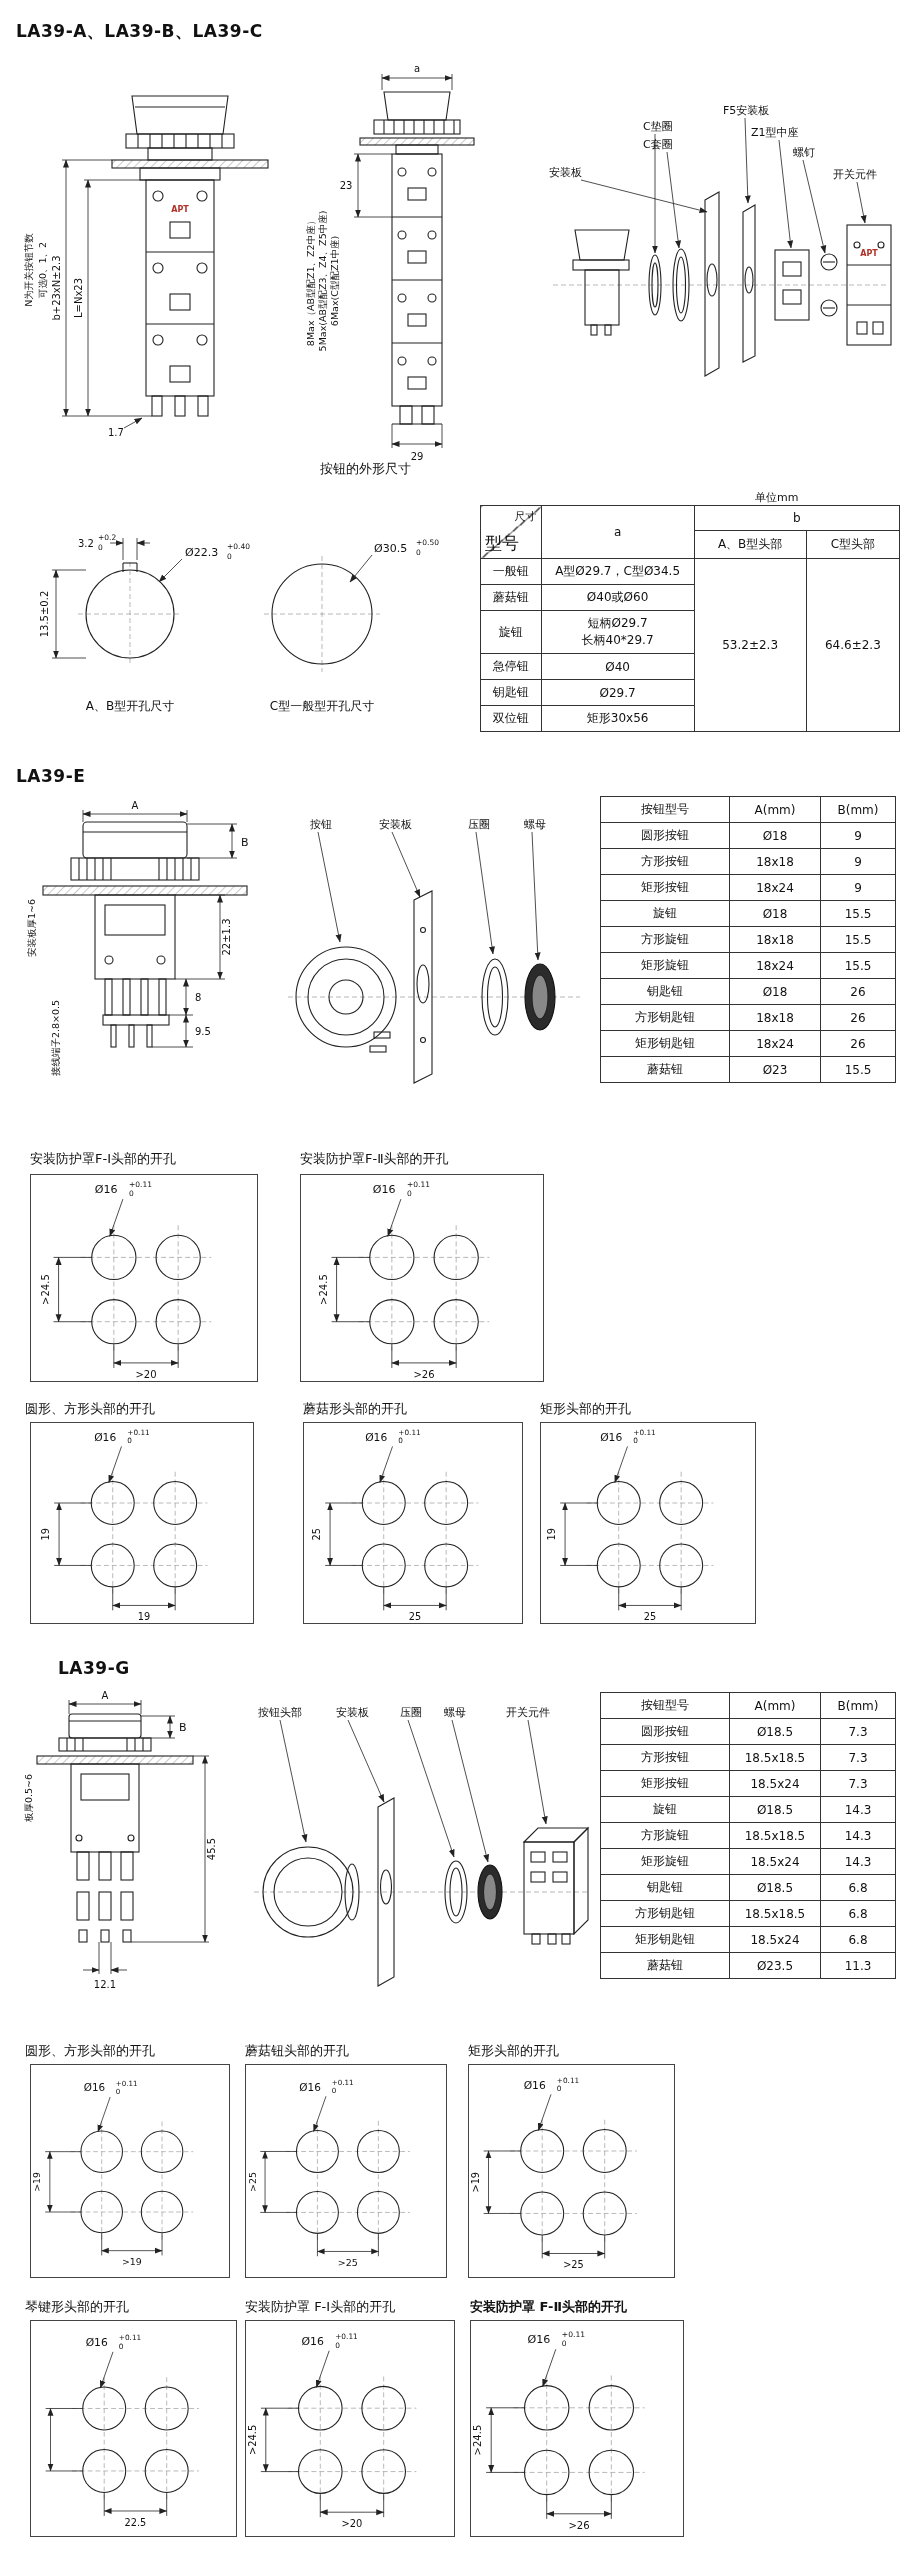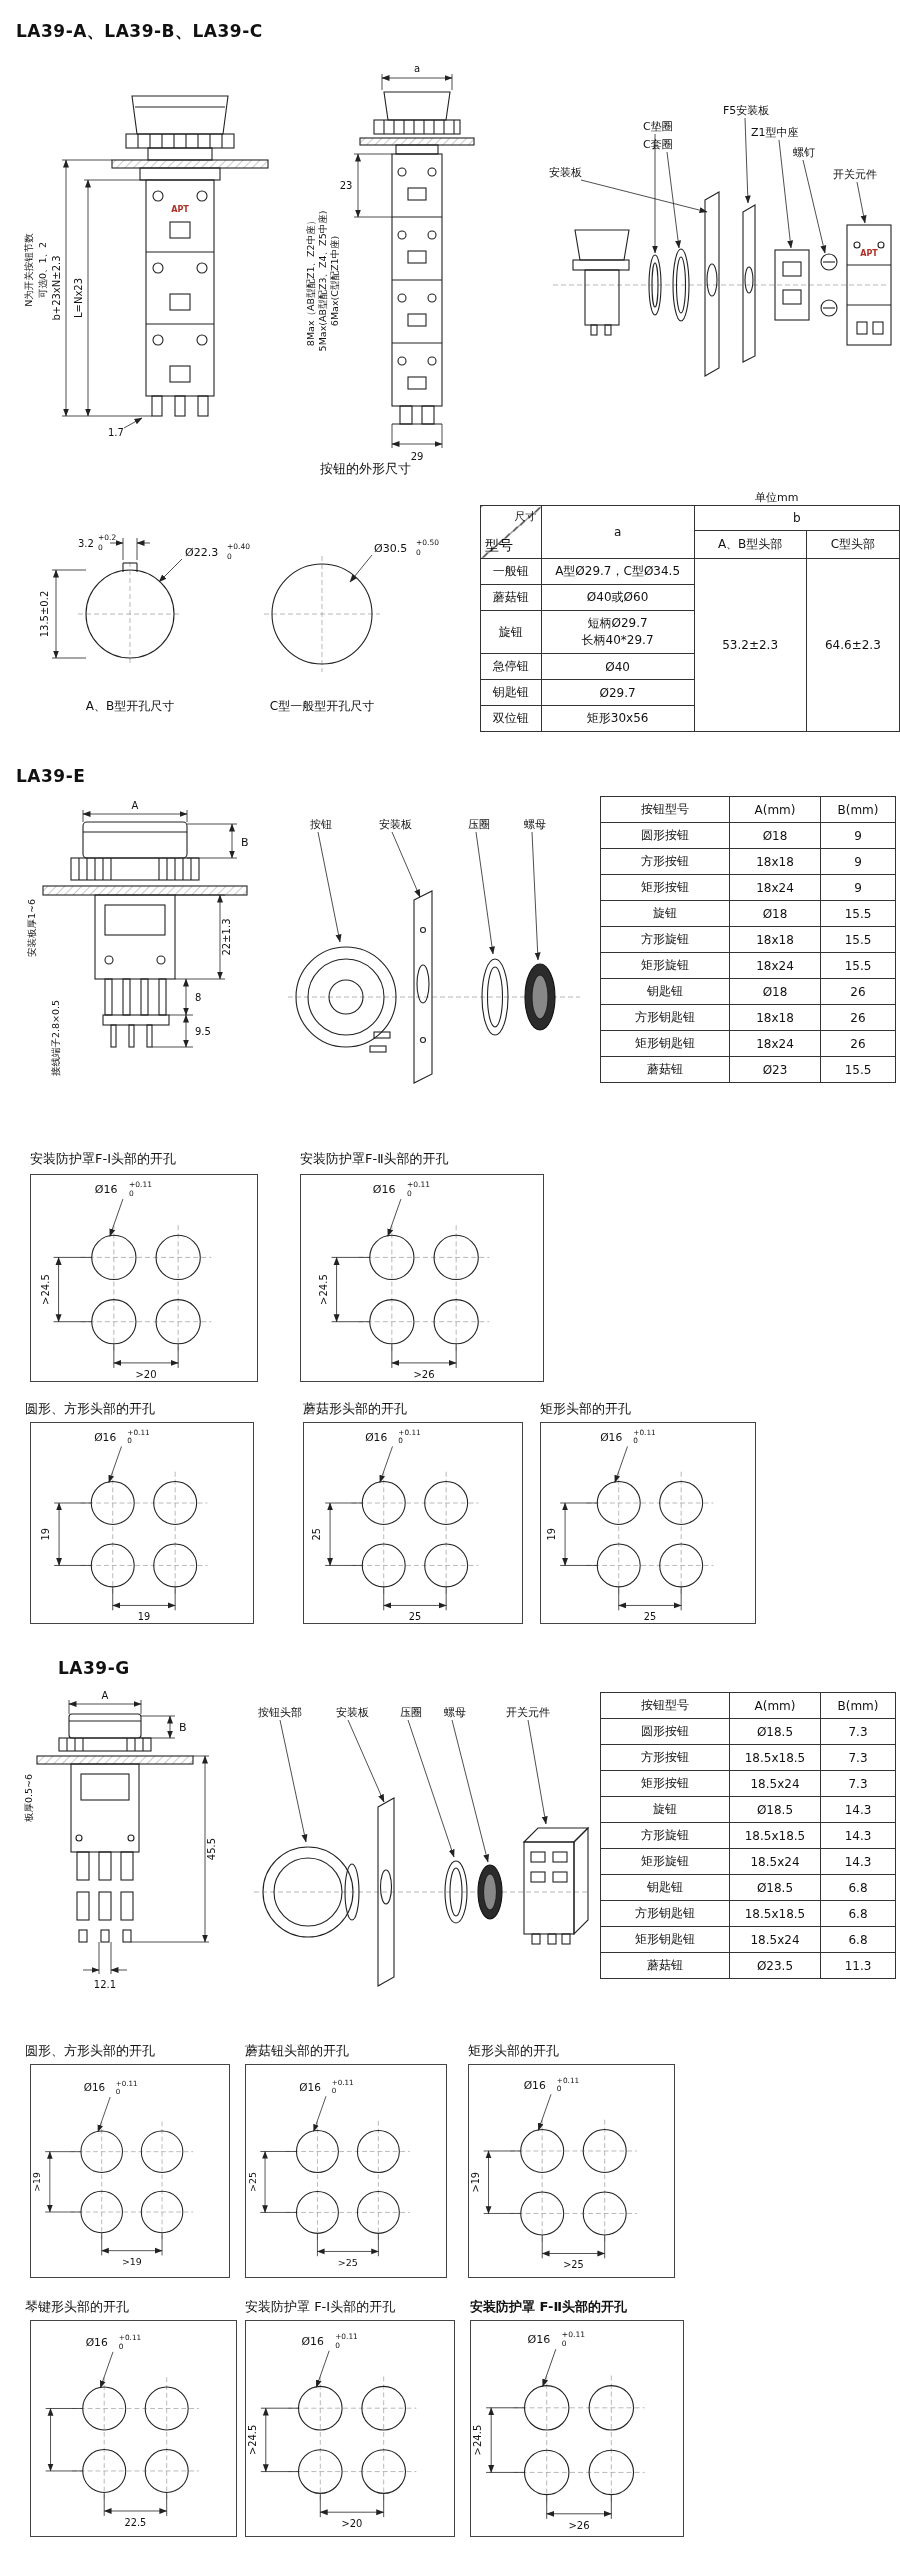--- a/index.html
+++ b/index.html
@@ -8,21 +8,21 @@
   .abs{position:absolute;}
   .sec-title{position:absolute;font-size:17px;font-weight:bold;margin:0;letter-spacing:.5px;}
   .cap{position:absolute;font-size:13px;}
   .unit{position:absolute;font-size:11px;}
   table{border-collapse:collapse;background:#fff;}
   .dtab{position:absolute;padding-left:34px;}
   .dtab td{border:1px solid #333;font-size:12px;font-weight:normal;text-align:center;padding:4px 5px;}
   .dtab td.diag{padding:0;position:relative;background:
     linear-gradient(to bottom right,transparent calc(50% - .6px),#333 calc(50% - .6px),#333 calc(50% + .6px),transparent calc(50% + .6px));}
   .dg-top{position:absolute;top:3px;right:4px;font-size:11px;}
-  .dg-bot{position:absolute;bottom:3px;left:4px;font-size:14px;}
+  .dg-bot{position:absolute;bottom:3px;left:4px;font-size:17px;}
   .hbox{position:absolute;border:1px solid #444;background:#fff;}
   .hbox svg{width:100%;height:100%;display:block;}
   svg{overflow:visible;}
   svg text{font-family:"DejaVu Sans","Liberation Sans",sans-serif;fill:#111;}
   text.lbl{font-size:11px;}
   text.lbl2{font-size:12px;}
   text.dim{font-size:10px;}
   text.dimb{font-size:11px;}
   text.tol{font-size:7.5px;}
   text.note{font-size:9.5px;}

